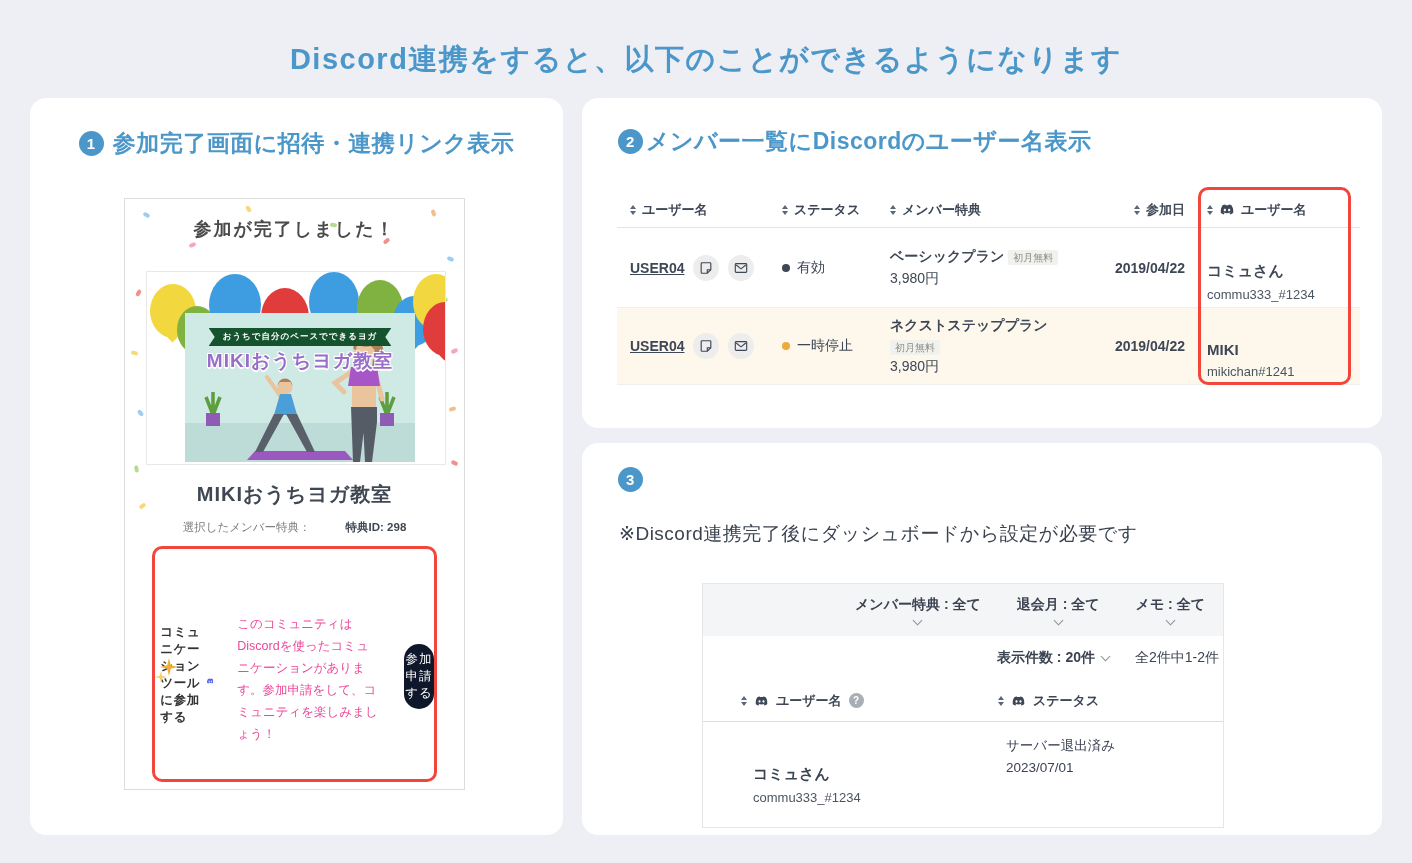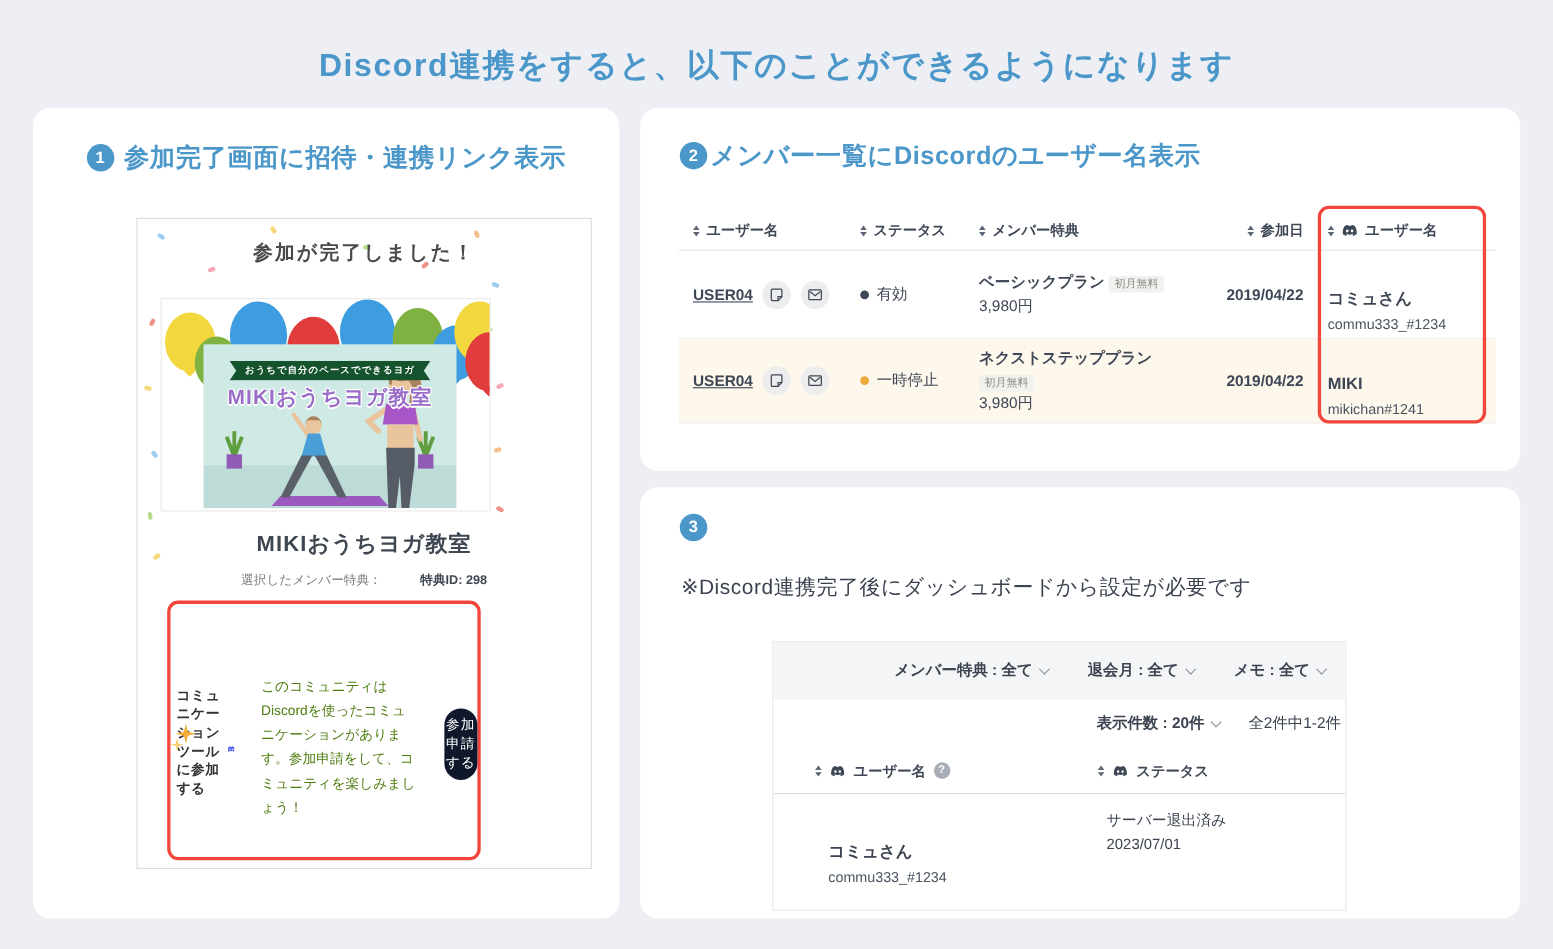--- a/index.html
+++ b/index.html
@@ -27,21 +27,21 @@
   .sec-heading { display:flex; align-items:center; font-size:23px; font-weight:bold; color:#4b97c9; letter-spacing:0.5px; }
   .panel-left .sec-heading { justify-content:center; margin-top:30px; gap:9px; }
   .panel-rt  .sec-heading { margin:28px 0 0 36px; gap:3px; }
   .panel-rb  .sec-heading { margin:24px 0 0 36px; gap:9px; }
   .num-badge {
     width:25px; height:25px; border-radius:50%; background:#4b97c9; color:#fff;
     font-size:15px; display:inline-flex; align-items:center; justify-content:center; flex:none;
   }
 
   
-  .mock { position:absolute; left:94px; top:100px; width:414px; height:592px; background:#fff; border:1px solid #dcdcdc; }
+  .mock { position:absolute; left:94px; top:100px; width:341px; height:592px; background:#fff; border:1px solid #dcdcdc; }
   .mock-title { position:absolute; top:18px; left:0; right:0; text-align:center; font-size:18px; font-weight:bold; color:#4a4a4a; letter-spacing:2px; }
   .confetti i { position:absolute; width:7px; height:4px; border-radius:2px; display:block; }
 
   .celebration { position:absolute; left:21px; top:72px; width:300px; height:194px; border:1px solid #e8e8e8; background:#fff; overflow:hidden; }
   .balloon { position:absolute; border-radius:50%; }
   .balloon::after { content:""; position:absolute; width:7px; height:7px; background:inherit; transform:rotate(45deg); bottom:-3px; left:calc(50% - 4px); }
   .b-yellow{background:#f2d83e} .b-green{background:#7fb241} .b-blue{background:#3d9de0} .b-red{background:#e03c3c}
 
   .yoga { position:absolute; left:60px; top:114px; width:230px; height:149px; background:#cfe9e5; overflow:hidden; z-index:3; }
   .yoga svg.figures { position:absolute; inset:0; }
@@ -66,21 +66,21 @@
     border:3px solid #f2453c; border-radius:10px;
     display:flex; flex-direction:row; align-items:center; padding-top:14px;
   }
   .sparkle { position:relative; width:26px; height:26px; }
   .sparkle .s1 { position:absolute; left:5px; top:0; width:18px; height:18px; background:#f3ae35;
     clip-path:polygon(50% 0,60% 40%,100% 50%,60% 60%,50% 100%,40% 60%,0 50%,40% 40%); }
   .sparkle .s2 { position:absolute; left:0; top:13px; width:12px; height:12px; background:#f7cf6e;
     clip-path:polygon(50% 0,60% 40%,100% 50%,60% 60%,50% 100%,40% 60%,0 50%,40% 40%); }
   .join-title { margin-top:8px; font-size:12.5px; font-weight:bold; color:#333; letter-spacing:0.5px; }
   .discord-big { margin-top:20px; color:#5865f2; }
-  .join-desc { margin:18px 24px 0; font-size:12.5px; color:#4d7c0f; line-height:1.75; text-align:left; }
+  .join-desc { margin:18px 24px 0; font-size:12.5px; color:#ec4899; line-height:1.75; text-align:left; }
   .join-btn {
     margin-top:10px; background:#0f172a; color:#fff; border:none; border-radius:15px;
     font-size:12.5px; padding:7px 0; width:146px; letter-spacing:1px; font-family:inherit; cursor:pointer;
   }
 
   
   .sort { display:inline-flex; flex-direction:column; gap:2px; align-items:center; flex:none; }
   .sort b { width:0; height:0; border-left:3.5px solid transparent; border-right:3.5px solid transparent; display:block; }
   .sort .up { border-bottom:4.5px solid #5b6573; }
   .sort .dn { border-top:4.5px solid #5b6573; }
@@ -110,21 +110,21 @@
   .plan-name { font-weight:bold; }
   .plan-price { margin-top:4px; }
   .dname { font-weight:bold; font-size:15px;margin-top:28px; }
   .did { font-size:13px; color:#4a5561; margin-top:6px; }
   .red-overlay { position:absolute; left:581px; top:-5px; width:153px; height:198px; border:3px solid #f2453c; border-radius:10px; pointer-events:none; z-index:5; }
 
   
   .note3 { position:absolute; left:37px; top:78px; font-size:19px; color:#3b4351; letter-spacing:0.5px; }
   .card3 { position:absolute; left:120px; top:140px; width:522px; background:#fff; border:1px solid #e6e6e6; }
   .c3-filters { height:52px; background:#f4f5f6; display:flex; align-items:center; justify-content:flex-end; gap:36px; padding:0 18px; font-size:14px; font-weight:bold; color:#3b4351; }
-  .filter-item { display:flex; align-items:center; gap:7px; cursor:pointer; }
+  .filter-item { display:flex; align-items:center; gap:7px; cursor:pointer;flex-direction:column; }
   .c3-count { height:44px; display:flex; align-items:center; justify-content:flex-end; gap:26px; padding:0 4px; font-size:14px; color:#3b4351; }
   .count-label { display:flex; align-items:center; gap:7px; font-weight:bold; cursor:pointer; }
   .c3-header { height:42px; display:flex; align-items:center; border-bottom:1px solid #dcdcdc; font-size:13px; font-weight:bold; }
   .c3h-user { width:252px; padding-left:38px; display:flex; align-items:center; gap:7px; }
   .c3h-status { display:flex; align-items:center; gap:7px; padding-left:43px; }
   .c3-row { display:flex; padding:15px 0 22px; font-size:13.5px; color:#3b4351; }
   .c3r-user { width:252px; padding-left:50px; }
   .c3r-status { padding-left:51px; }
   .c3r-status div + div { margin-top:5px; }
 

